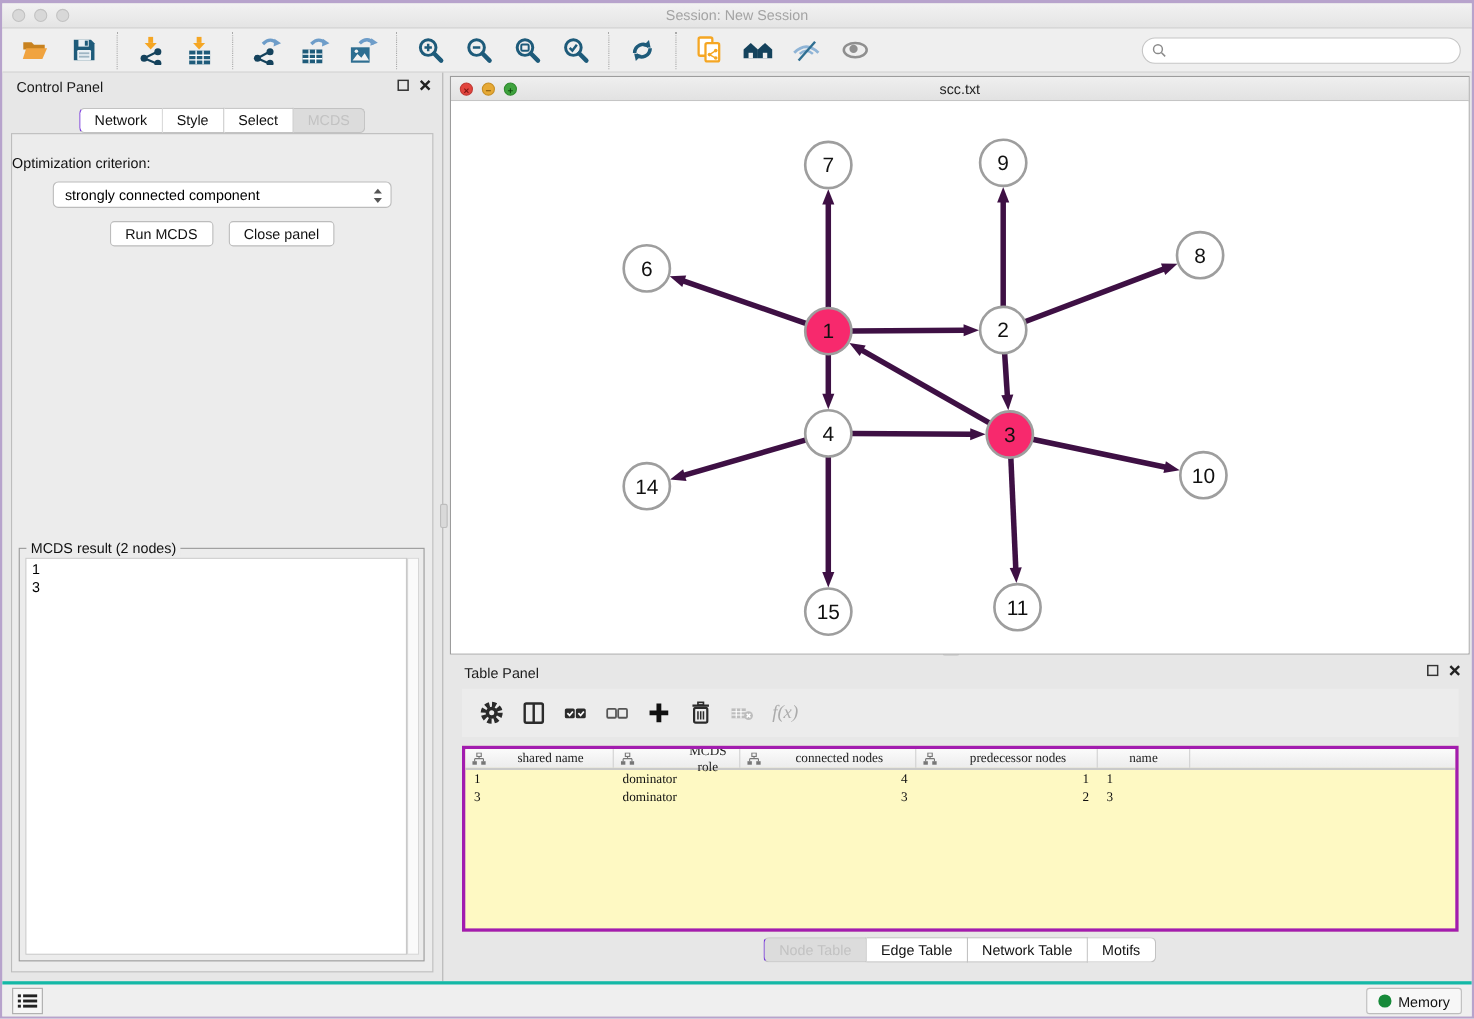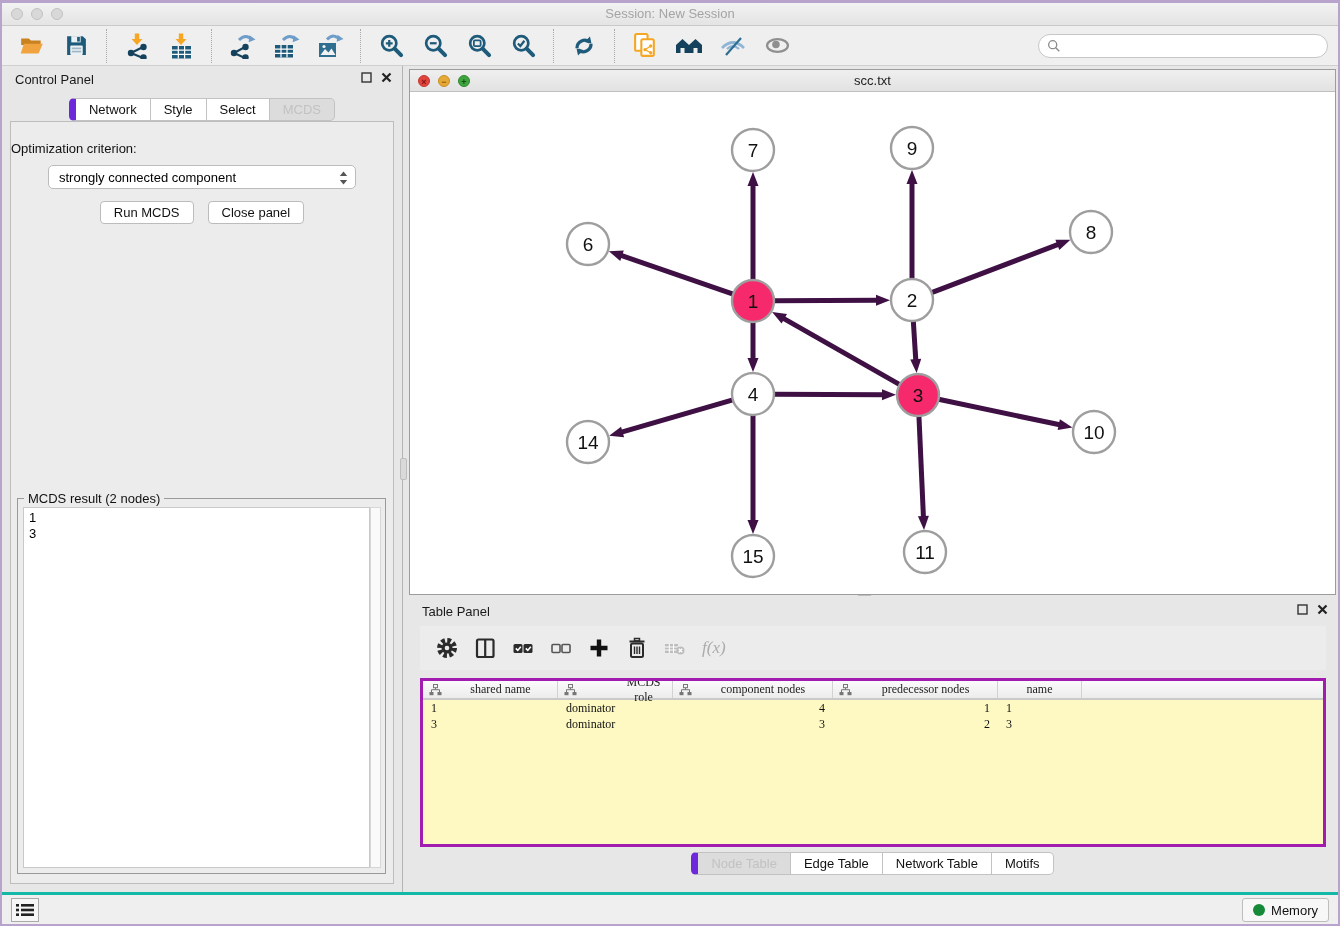--- a/index.html
+++ b/index.html
@@ -19,21 +19,21 @@
   .searchbox { position:absolute; right:10px; top:8px; width:290px; height:24px; background:#fff; border:1px solid #C6C6C6; border-radius:13px; display:flex; align-items:center; padding:0 8px; }
   .searchbox input { border:none; outline:none; flex:1; font-size:13px; margin-left:5px; background:transparent; }
 
   
   .control-panel { position:absolute; left:0; top:63px; width:400px; height:832px; }
   .panel-head { position:relative; height:28px; }
   .panel-head .ph-title { position:absolute; left:13px; top:6px; font-size:13px; color:#1a1a1a; }
   .panel-icons { position:absolute; right:10px; top:6px; display:flex; gap:9px; align-items:center; }
   .cp-tabs { position:absolute; left:0; right:0; top:32px; display:flex; justify-content:center; }
   .tabseg { font-size:13px; padding:3px 13px; background:#fff; border:1px solid #C2C2C2; border-left:none; color:#111; }
-  .tabseg:first-child { border-left:7px solid #6d28d9; border-radius:5px 0 0 5px;text-align:center; }
+  .tabseg:first-child { border-left:1px solid #6d28d9; border-radius:5px 0 0 5px;text-align:center; }
   .tabseg:last-child { border-radius:0 5px 5px 0; }
   .tabseg.active { background:#DCDCDC; color:#C2C2C2; }
   .tabpage { position:absolute; left:8px; right:8px; top:55px; bottom:14px; background:#ECECEC; border:1px solid #BDBDBD; }
   .opt-label { margin-top:19px; text-align:left; font-size:13px; color:#111; }
   .dropdown { position:relative; margin:9px 37px 0 37px; height:24px; background:#fff; border:1px solid #BCBCBC; border-radius:5px; display:flex; align-items:center; padding:0 24px 0 10px; font-size:13px; }
   .dropdown .chev { position:absolute; right:7px; top:5px; }
   .btn-row { display:flex; justify-content:center; gap:14px; margin-top:12px; }
   .mac-btn { font-size:13px; background:#fff; border:1px solid #BCBCBC; border-radius:4px; padding:3px 13px; color:#111; }
   .result-fieldset { position:absolute; left:6px; right:7px; top:376px; bottom:9px; border:1px solid #9A9A9A; }
   .result-legend { position:absolute; left:6px; top:-8px; background:#ECECEC; padding:0 4px; font-size:13px; color:#111; }
@@ -427,21 +427,21 @@
             </svg>
           <span class="hlabel">MCDS role</span>
         </div>
         <div class="thcell" style="width: 160px;">
           <svg class="hicon" width="13" height="12" viewBox="0 0 13 12">
               <rect x="4.5" y="0.5" width="4" height="3.2" fill="none" stroke="#777"></rect>
               <path d="M6.5 3.7 v2 M2.5 5.7 h8 M2.5 5.7 v2.3 M10.5 5.7 v2.3" stroke="#777" fill="none"></path>
               <rect x="0.5" y="8" width="4" height="3.2" fill="#777"></rect>
               <rect x="8.5" y="8" width="4" height="3.2" fill="#777"></rect>
             </svg>
-          <span class="hlabel">component nodes</span>
+          <span class="hlabel">connected nodes</span>
         </div>
         <div class="thcell" style="width: 165px;">
           <svg class="hicon" width="13" height="12" viewBox="0 0 13 12">
               <rect x="4.5" y="0.5" width="4" height="3.2" fill="none" stroke="#777"></rect>
               <path d="M6.5 3.7 v2 M2.5 5.7 h8 M2.5 5.7 v2.3 M10.5 5.7 v2.3" stroke="#777" fill="none"></path>
               <rect x="0.5" y="8" width="4" height="3.2" fill="#777"></rect>
               <rect x="8.5" y="8" width="4" height="3.2" fill="#777"></rect>
             </svg>
           <span class="hlabel">predecessor nodes</span>
         </div>

